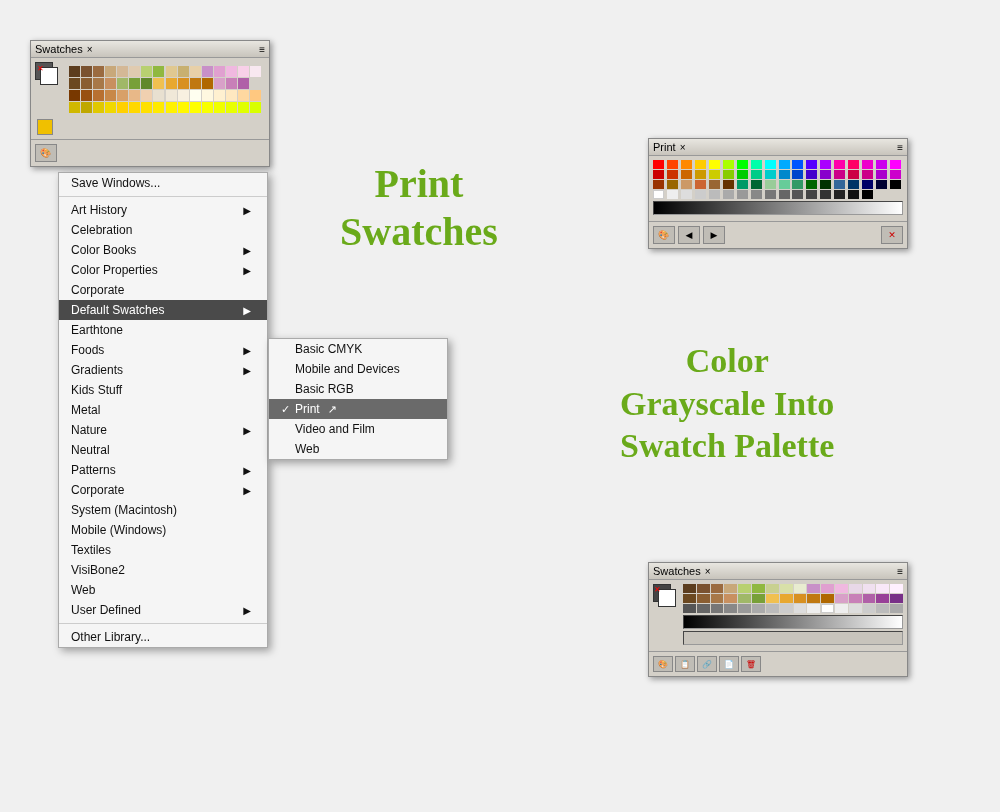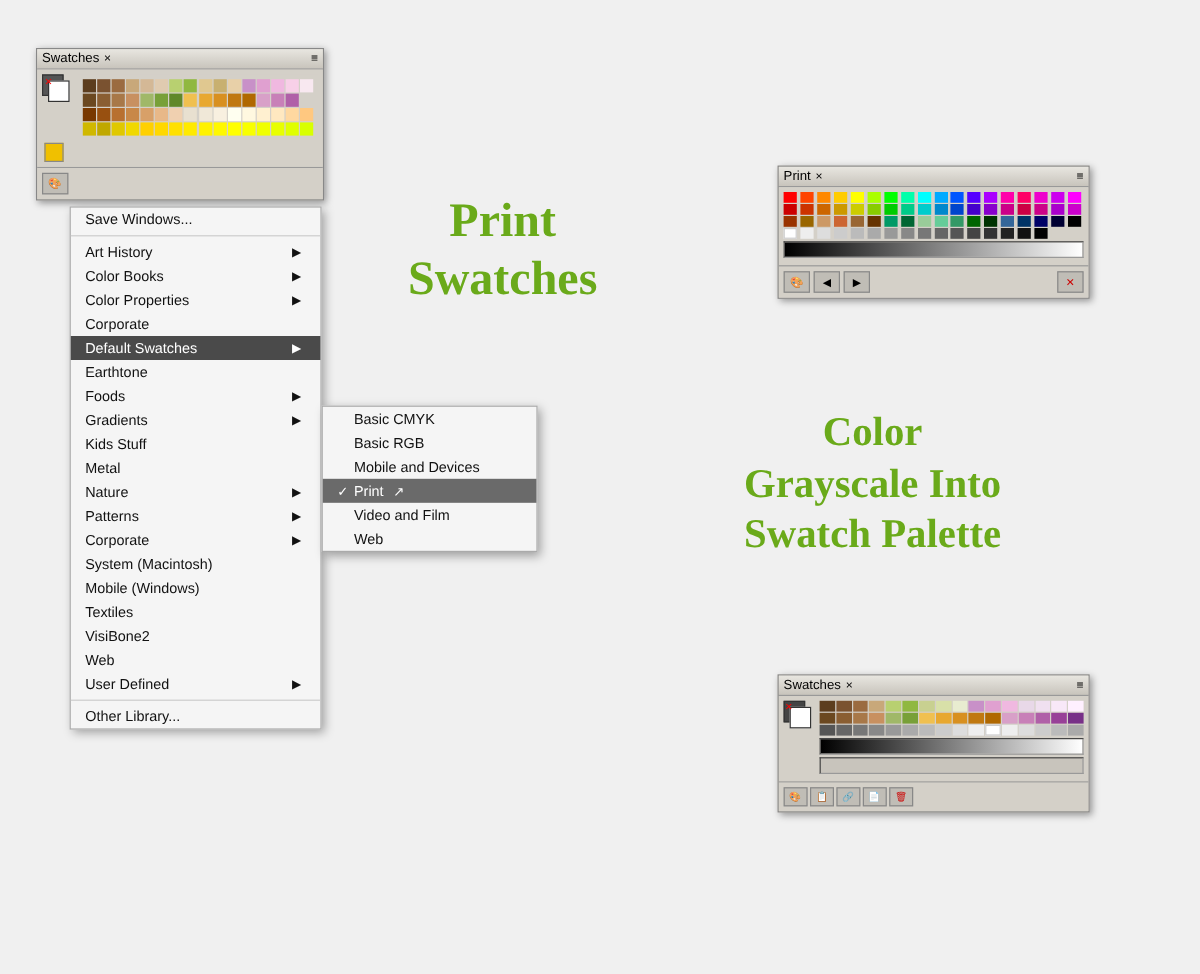--- a/index.html
+++ b/index.html
@@ -298,20 +298,23 @@
   <div class="menu-item">
     <span>Save Windows...</span>
   </div>
   <div class="menu-separator"></div>
 
   <div class="menu-item">
     <span>Art History</span>
     <span class="menu-arrow">▶</span>
   </div>
   <div class="menu-item">
+    <span>Celebration</span>
+  </div>
+  <div class="menu-item">
     <span>Color Books</span>
     <span class="menu-arrow">▶</span>
   </div>
   <div class="menu-item">
     <span>Color Properties</span>
     <span class="menu-arrow">▶</span>
   </div>
   <div class="menu-item">
     <span>Corporate</span>
   </div>
@@ -332,20 +335,23 @@
   </div>
   <div class="menu-item">
     <span>Kids Stuff</span>
   </div>
   <div class="menu-item">
     <span>Metal</span>
   </div>
   <div class="menu-item">
     <span>Nature</span>
     <span class="menu-arrow">▶</span>
+  </div>
+  <div class="menu-item">
+    <span>Neutral</span>
   </div>
   <div class="menu-item">
     <span>Patterns</span>
     <span class="menu-arrow">▶</span>
   </div>
   <div class="menu-item">
     <span>Corporate</span>
     <span class="menu-arrow">▶</span>
   </div>
   <div class="menu-item">
@@ -373,25 +379,25 @@
   </div>
 </div>
 
 <div class="submenu">
   <div class="submenu-item">
     <span class="check-mark"></span>
     <span>Basic CMYK</span>
   </div>
   <div class="submenu-item">
     <span class="check-mark"></span>
-    <span>Basic RGB</span>
+    <span>Mobile and Devices</span>
   </div>
   <div class="submenu-item">
     <span class="check-mark"></span>
-    <span>Mobile and Devices</span>
+    <span>Basic RGB</span>
   </div>
   <div class="submenu-item active">
     <span class="check-mark">✓</span>
     <span>Print</span>
     <span style="margin-left:8px; font-size:11px;">↗</span>
   </div>
   <div class="submenu-item">
     <span class="check-mark"></span>
     <span>Video and Film</span>
   </div>

